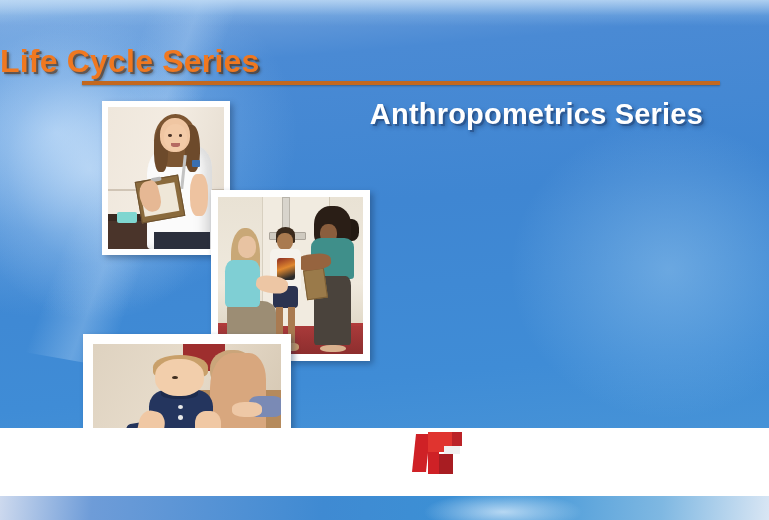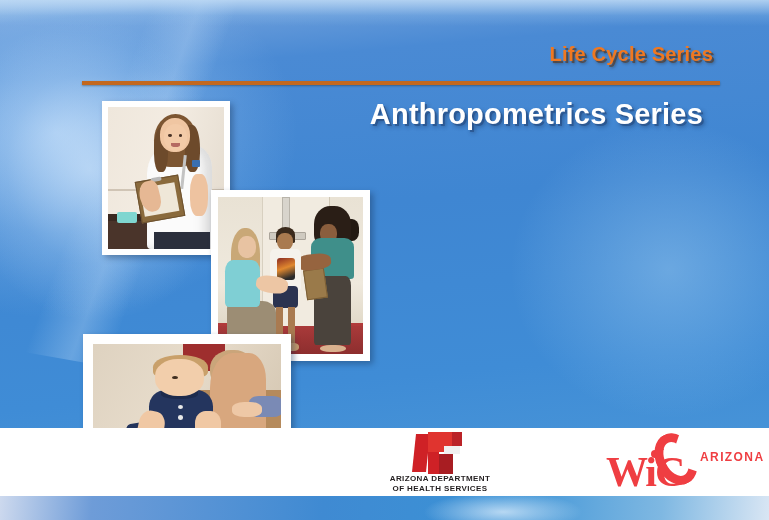--- a/index.html
+++ b/index.html
@@ -45,22 +45,22 @@
     position:absolute;left:0;right:0;top:496px;height:24px;
     background:linear-gradient(95deg,#cdd9ee 0%,#6e9cd8 12%, #3f8ad2 42%, #3b92d6 65%, #7fb8e2 86%, #d9e6f4 100%);
   }
   .footer-blue .fglow{
     position:absolute;left:55%;top:-4px;width:160px;height:40px;
     background:radial-gradient(ellipse at 50% 50%, rgba(235,245,255,.7) 0%, rgba(200,228,248,0) 70%);
   }
   
   .title-main{
     position:absolute;left:0;right:56px;top:43px;
-    text-align:right;
-    font-size:20px;font-weight:bold;color:#f07820;
+    text-align:left;
+    font-size:32px;font-weight:bold;color:#f07820;
     letter-spacing:.2px;
     text-shadow:2px 2px 0 rgba(90,45,10,.55), 3px 3px 3px rgba(40,25,10,.35);
   }
   .title-rule{
     position:absolute;left:82px;top:81px;width:638px;height:4px;
     background:#c3681f;
     box-shadow:0 1px 2px rgba(30,20,5,.35);
   }
   .title-sub{
     position:absolute;left:0;right:66px;top:98px;
@@ -316,35 +316,23 @@
 
     <div class="logo-adhs">
       <div class="adhs-mark">
         <div class="adhs-p1"></div>
           <div class="adhs-p2"></div>
           <div class="adhs-p3"></div>
         <div class="adhs-p4"></div>
           <div class="adhs-p5"></div>
           <div class="adhs-p6"></div>
       </div>
-      <div class="adhs-text">
-        <div>ARIZONA DEPARTMENT</div>
-        <div>OF HEALTH SERVICES</div>
-      </div>
     </div>
 
 
-    <div class="logo-wic">
-      <div class="wic-mark">
-        <div class="wic-w">WiC</div>
-        <div class="wic-dot"></div>
-        <div class="wic-c"></div>
-      </div>
-      <div class="wic-az">ARIZONA</div>
-    </div>
 
   </div>
 
   <div class="footer-blue">
     <div class="fglow"></div>
   </div>
 
 </div>
 
 </body></html>

